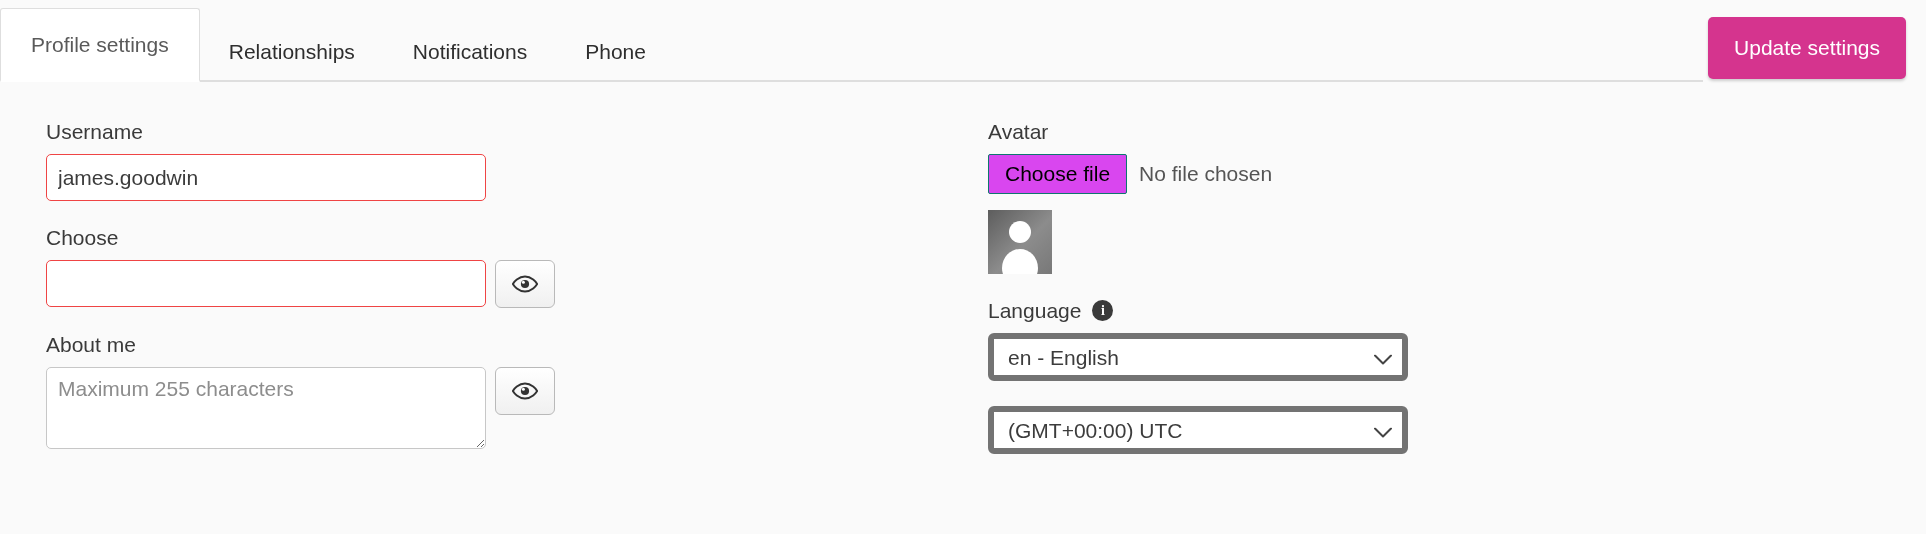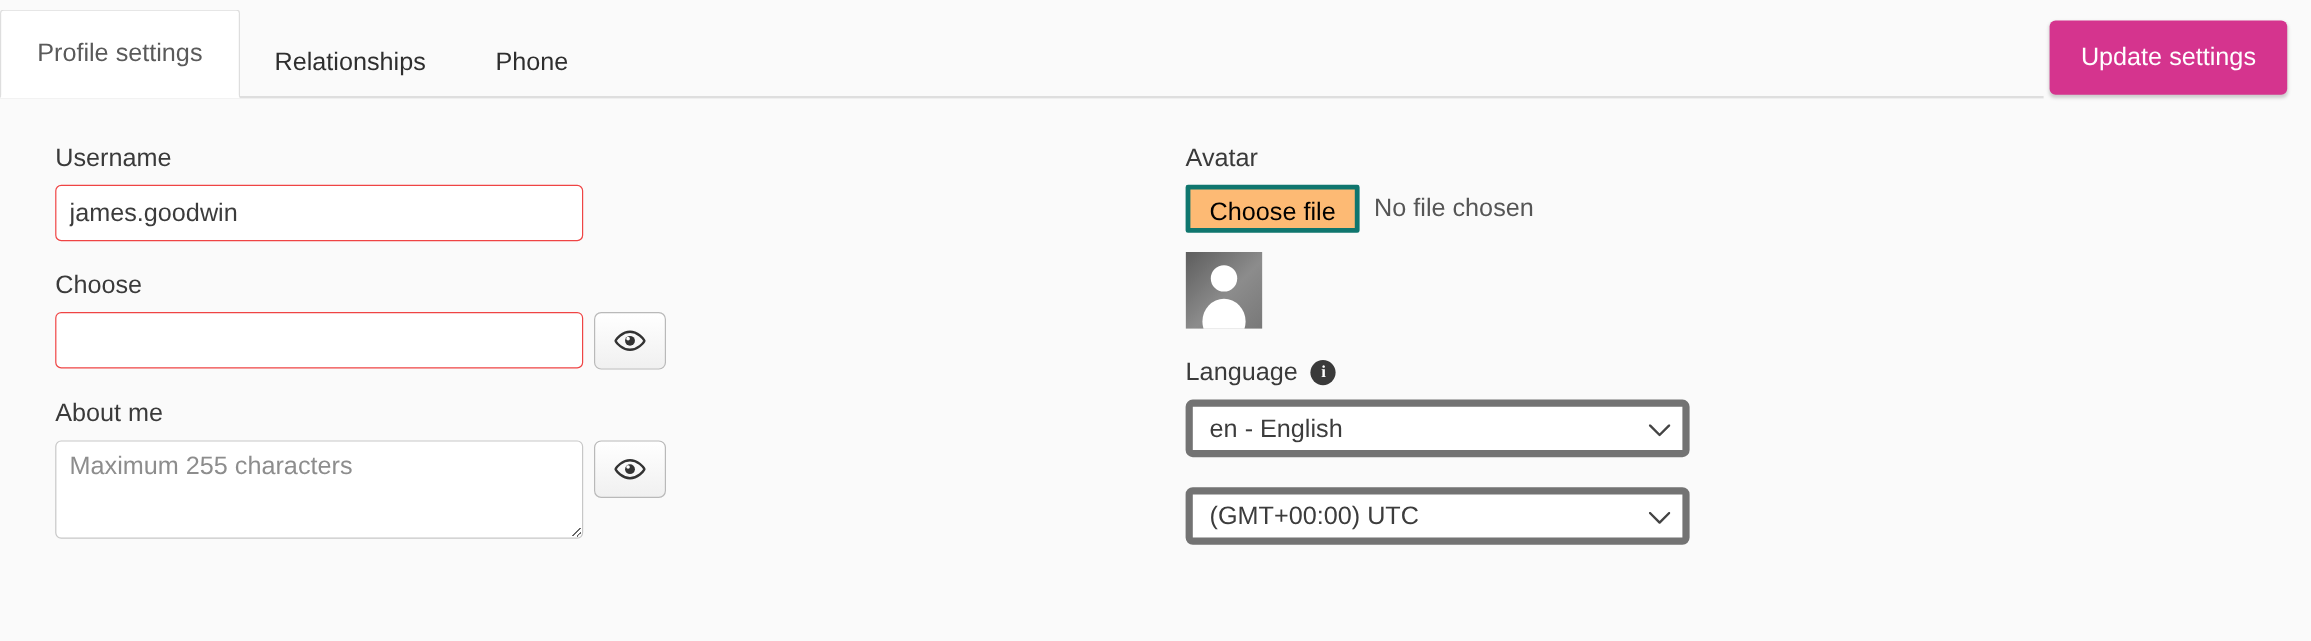--- a/index.html
+++ b/index.html
@@ -155,22 +155,22 @@
 
   
   .file-row {
     display: flex;
     align-items: center;
     gap: 12px;
   }
   .choose-file {
     font-size: 21px;
     font-family: "Liberation Sans", sans-serif;
-    background: #fdba74;
-    border: 4px solid #0f766e;
+    background: #d946ef;
+    border: 1px solid #0f766e;
     border-radius: 2px;
     color: #000000;
     padding: 0 16px;
     height: 40px;
     line-height: 38px;
     cursor: pointer;
     white-space: nowrap;
   }
   .no-file {
     font-size: 21px;
@@ -239,20 +239,23 @@
 </style>
 </head>
 <body>
 
 <div class="tabbar">
   <div class="tab active">
     <span>Profile settings</span>
   </div>
   <div class="tab">
     <span>Relationships</span>
+  </div>
+  <div class="tab">
+    <span>Notifications</span>
   </div>
   <div class="tab">
     <span>Phone</span>
   </div>
 </div>
 
 <button class="update-btn">Update settings</button>
 
 <div class="form-area">
 

